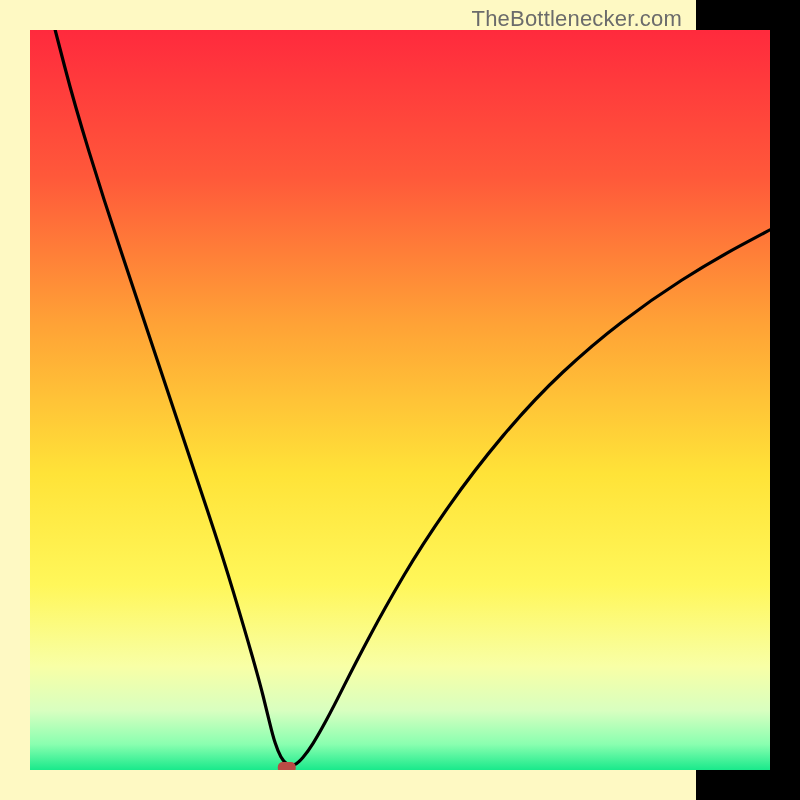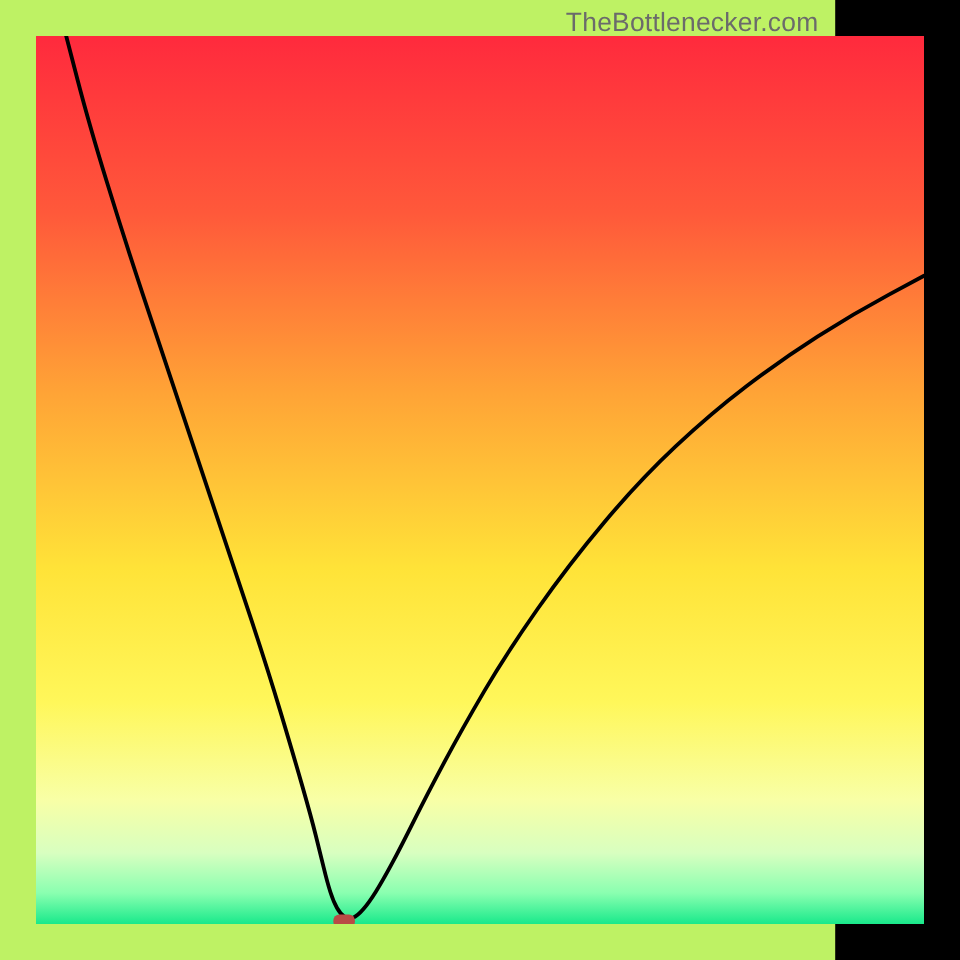--- a/index.html
+++ b/index.html
@@ -10,21 +10,21 @@
     background: #000000;
     overflow: hidden;
     font-family: Arial, Helvetica, sans-serif;
   }
   .frame {
     position: absolute;
     left: 0;
     top: 0;
     width: 696px;
     height: 800px;
-    background: #bef264;
+    background: #fef9c3;
   }
   .plot {
     position: absolute;
     left: 30px;
     top: 30px;
     width: 740px;
     height: 740px;
     overflow: hidden;
   }
   .watermark {

